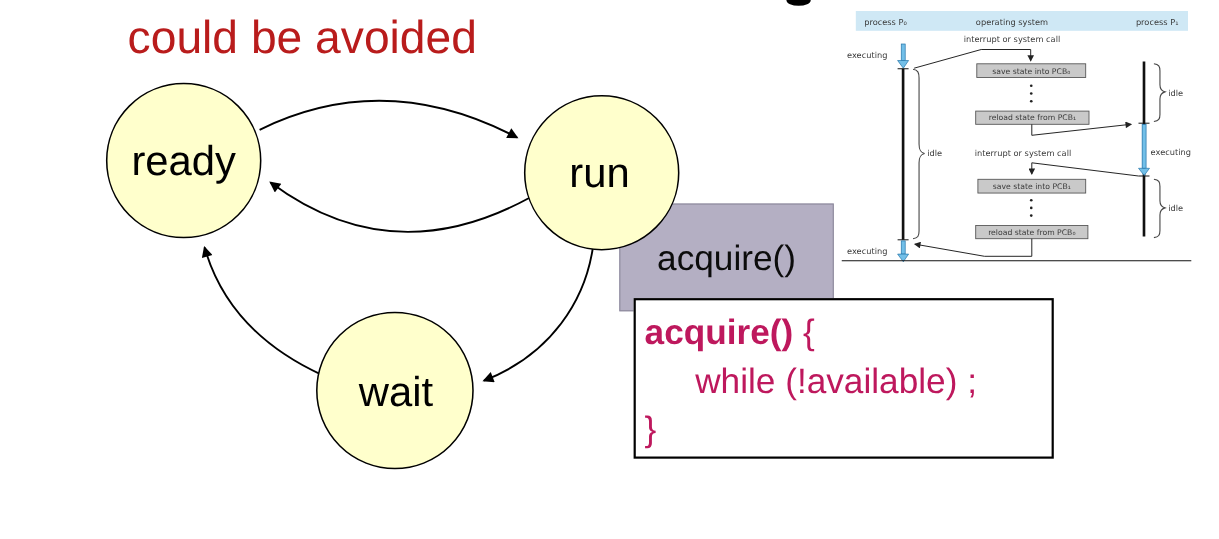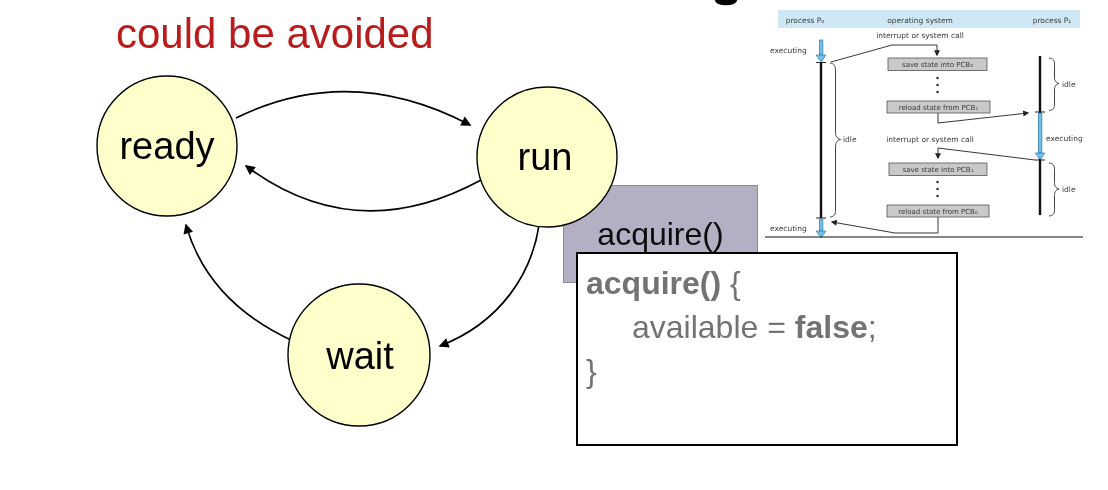--- a/index.html
+++ b/index.html
@@ -20,25 +20,25 @@
     left:563px;top:185px;width:195px;height:98px;
     background:#b4afc3;border:1px solid #8d899c;
     display:flex;align-items:center;justify-content:center;
     font-size:32px;color:#0c0c0c;
     z-index:0;box-sizing:border-box;
   }
   
   #state-svg{left:0;top:0;z-index:1;}
   
   #code-box{
-    left:576px;top:252px;width:382px;height:194px;
+    left:576px;top:271px;width:382px;height:146px;
     background:#ffffff;border:2px solid #000;
     box-sizing:border-box;
     padding:7px 8px 0 8px;
-    font-size:32px;color:#737373;line-height:44px;
+    font-size:32px;color:#be185d;line-height:44px;
     z-index:2;
   }
   #code-box .indent{padding-left:46px;}
   #code-box .b{font-weight:bold;}
   
   #ctx-figure{left:765px;top:5px;z-index:0;}
   #ctx-figure text{
     font-family:"DejaVu Sans", sans-serif;
     fill:#3a3a3a;
   }
@@ -87,21 +87,21 @@
     <text class="state-label" x="545" y="157" dy="0.35em" text-anchor="middle">run</text>
   </g>
   <g>
     <circle cx="359" cy="355" r="71" stroke="#000" stroke-width="1.4" fill="#ffffcc"></circle>
     <text class="state-label" x="360" y="356" dy="0.35em" text-anchor="middle">wait</text>
   </g>
 </svg>
 
 <div id="code-box" class="abs">
   <div class="code-line"><span class="b">acquire()</span><span> {</span></div>
-  <div class="code-line indent"><span>available = </span><span class="b">false</span><span>;</span></div>
+  <div class="code-line indent">while (!available) ;</div>
   <div class="code-line">}</div>
 </div>
 
 <svg id="ctx-figure" class="abs" width="325" height="240" viewBox="0 0 325 240">
   <defs>
     <marker id="ahs" viewBox="0 0 10 10" refX="8" refY="5" markerWidth="7" markerHeight="6" markerUnits="userSpaceOnUse" orient="auto">
       <path d="M0,0 L10,5 L0,10 z" fill="#222"></path>
     </marker>
   </defs>
 

